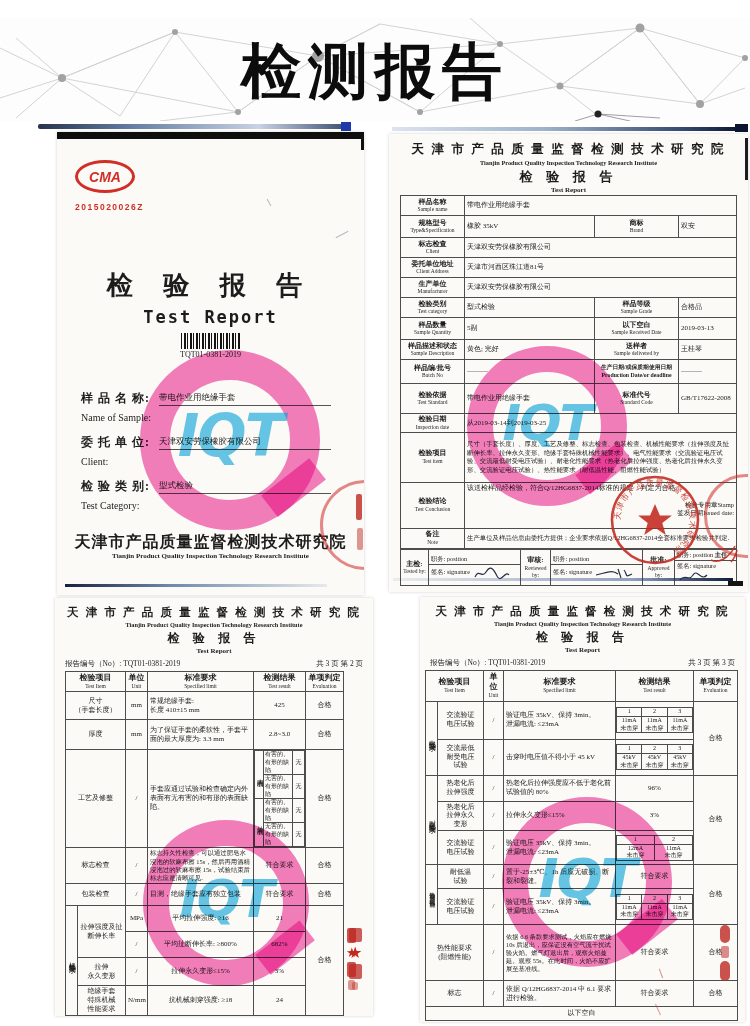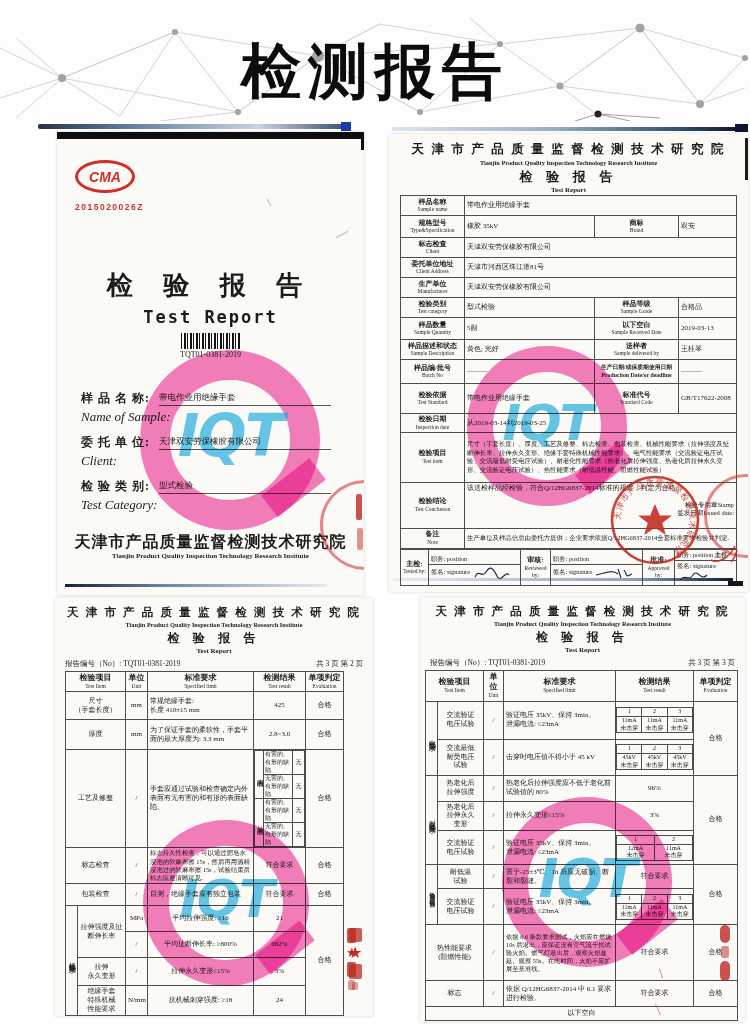--- a/index.html
+++ b/index.html
@@ -69,21 +69,21 @@
   .cma-num{color:#cf2f27;font-weight:bold;font-size:8.5px;letter-spacing:1.5px;margin-top:9px;
     font-family:"Liberation Sans",sans-serif;}
   .cover-title{font-size:26px;font-weight:bold;letter-spacing:12px;text-align:center;}
   .cover-title-en{font-family:"DejaVu Sans Mono","Liberation Mono",monospace;font-weight:bold;
     font-size:17px;letter-spacing:2px;text-align:center;margin-top:4px;}
   .barcode{width:60px;height:16px;margin:6px auto 0 auto;
     background:repeating-linear-gradient(90deg,#141414 0 1px,transparent 1px 3px,#141414 3px 5px,transparent 5px 6px);}
   .barcode-num{text-align:center;font-size:8px;margin-top:1px;}
   .cfield{position:absolute;left:24px;}
   .cfield .cn{font-size:12px;font-weight:bold;letter-spacing:1px;}
-  .cfield .en{font-size:13px;font-style:italic;}
+  .cfield .en{font-size:10px;}
   .cfield .val{position:absolute;left:78px;top:4px;width:172px;border-bottom:1px solid #555;
     font-size:8.5px;padding-bottom:1px;text-align:left;}
   .cover-inst-cn{position:absolute;left:0;width:100%;text-align:center;
     font-family:"Liberation Sans","DejaVu Sans",sans-serif;font-weight:900;font-size:16px;letter-spacing:1px;}
   .cover-inst-en{position:absolute;left:0;width:100%;text-align:center;font-weight:bold;font-size:7px;}
 </style>
 </head>
 <body>
 
 <div class="canvas">

